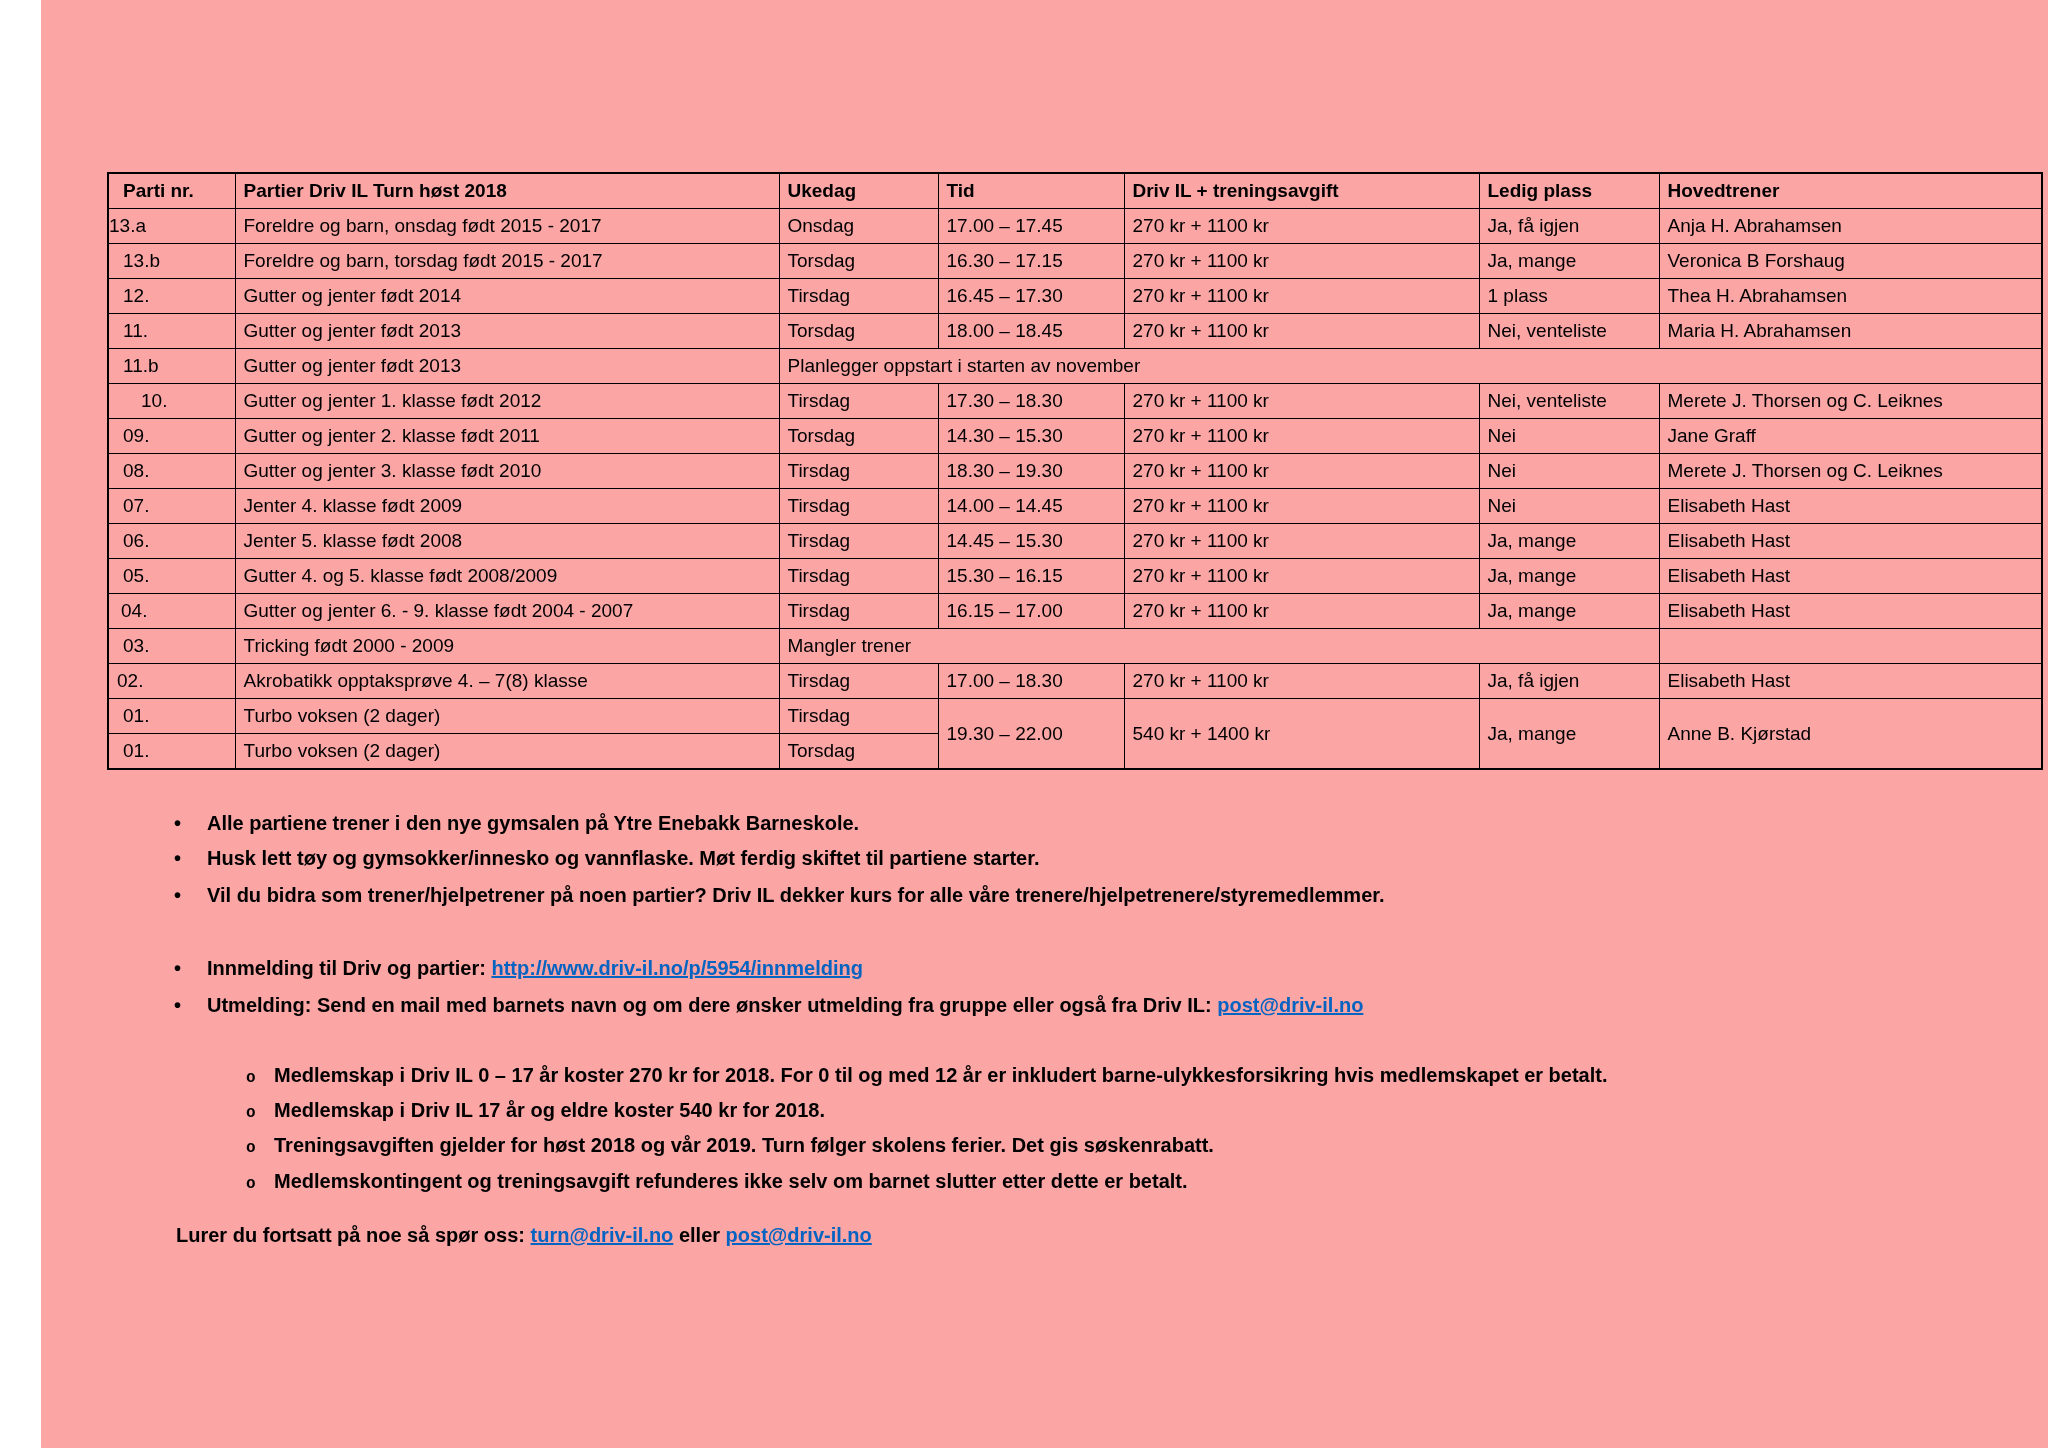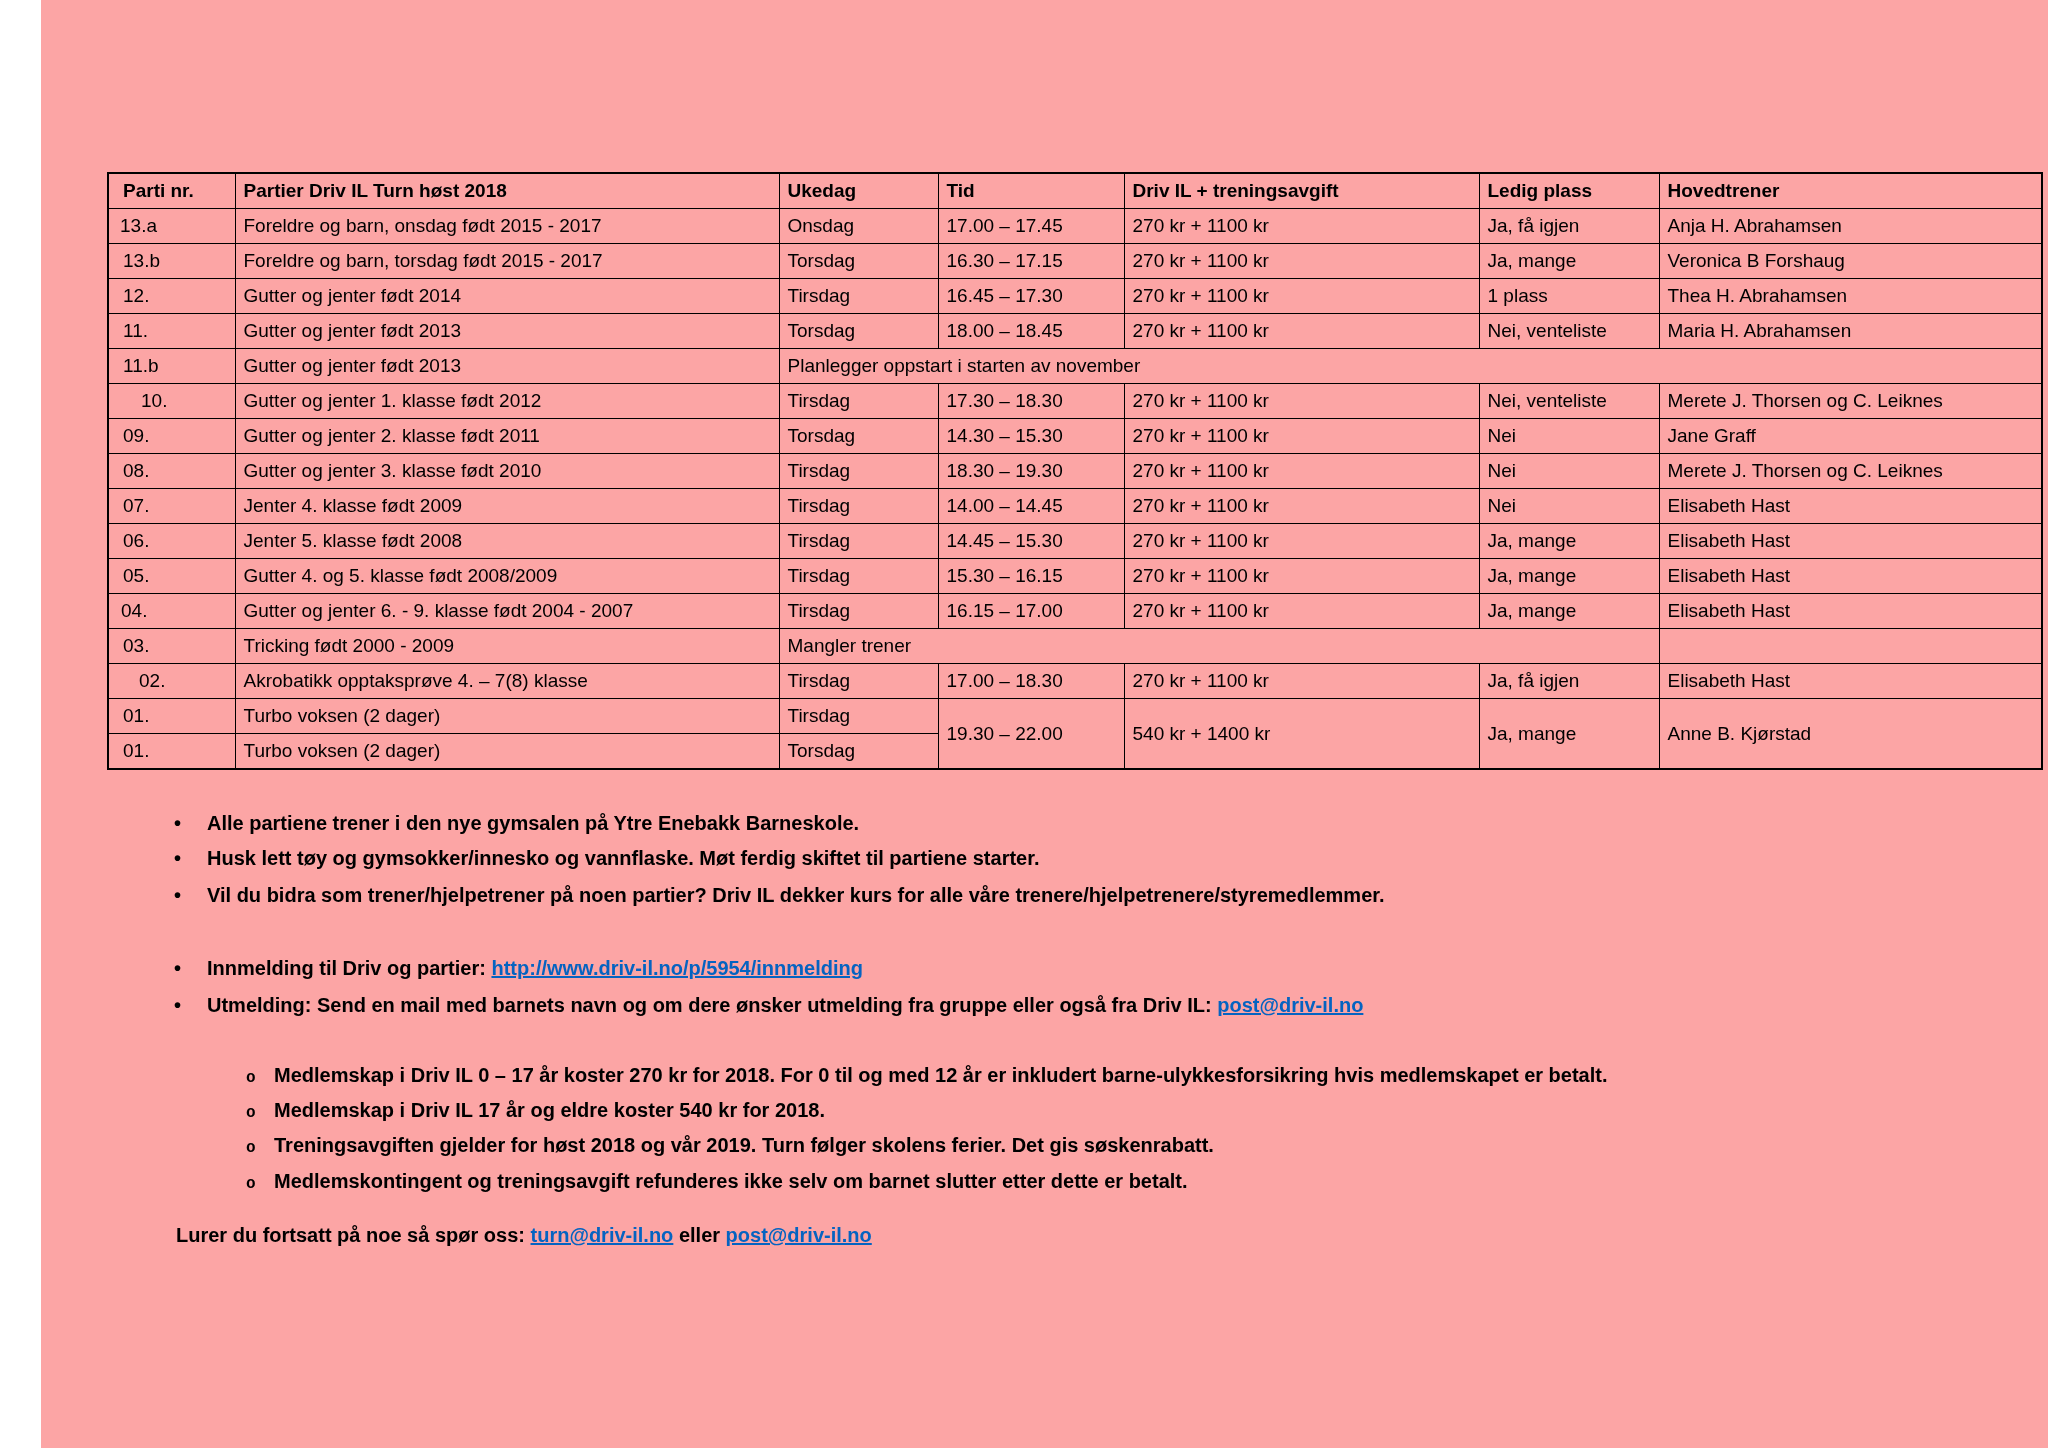--- a/index.html
+++ b/index.html
@@ -68,21 +68,21 @@
         <tr>
       <th style="padding-left:14px">Parti nr.</th>
       <th>Partier Driv IL Turn høst 2018</th>
       <th>Ukedag</th>
       <th>Tid</th>
       <th>Driv IL + treningsavgift</th>
       <th>Ledig plass</th>
       <th>Hovedtrener</th>
     </tr>
     <tr>
-      <td style="padding-left:11px">13.a</td>
+      <td style="padding-left:0">13.a</td>
       <td>Foreldre og barn, onsdag født 2015 - 2017</td>
       <td>Onsdag</td>
       <td>17.00 – 17.45</td>
       <td>270 kr + 1100 kr</td>
       <td>Ja, få igjen</td>
       <td>Anja H. Abrahamsen</td>
     </tr>
     <tr>
       <td style="padding-left:14px">13.b</td>
       <td>Foreldre og barn, torsdag født 2015 - 2017</td>
@@ -178,21 +178,21 @@
       <td>Ja, mange</td>
       <td>Elisabeth Hast</td>
     </tr>
     <tr>
       <td style="padding-left:14px">03.</td>
       <td>Tricking født 2000 - 2009</td>
       <td class="center" colspan="4">Mangler trener</td>
       <td></td>
     </tr>
     <tr>
-      <td style="padding-left:30px">02.</td>
+      <td style="padding-left:8px">02.</td>
       <td>Akrobatikk opptaksprøve 4. – 7(8) klasse</td>
       <td>Tirsdag</td>
       <td>17.00 – 18.30</td>
       <td>270 kr + 1100 kr</td>
       <td>Ja, få igjen</td>
       <td>Elisabeth Hast</td>
     </tr>
     <tr>
       <td style="padding-left:14px">01.</td>
       <td>Turbo voksen (2 dager)</td>

